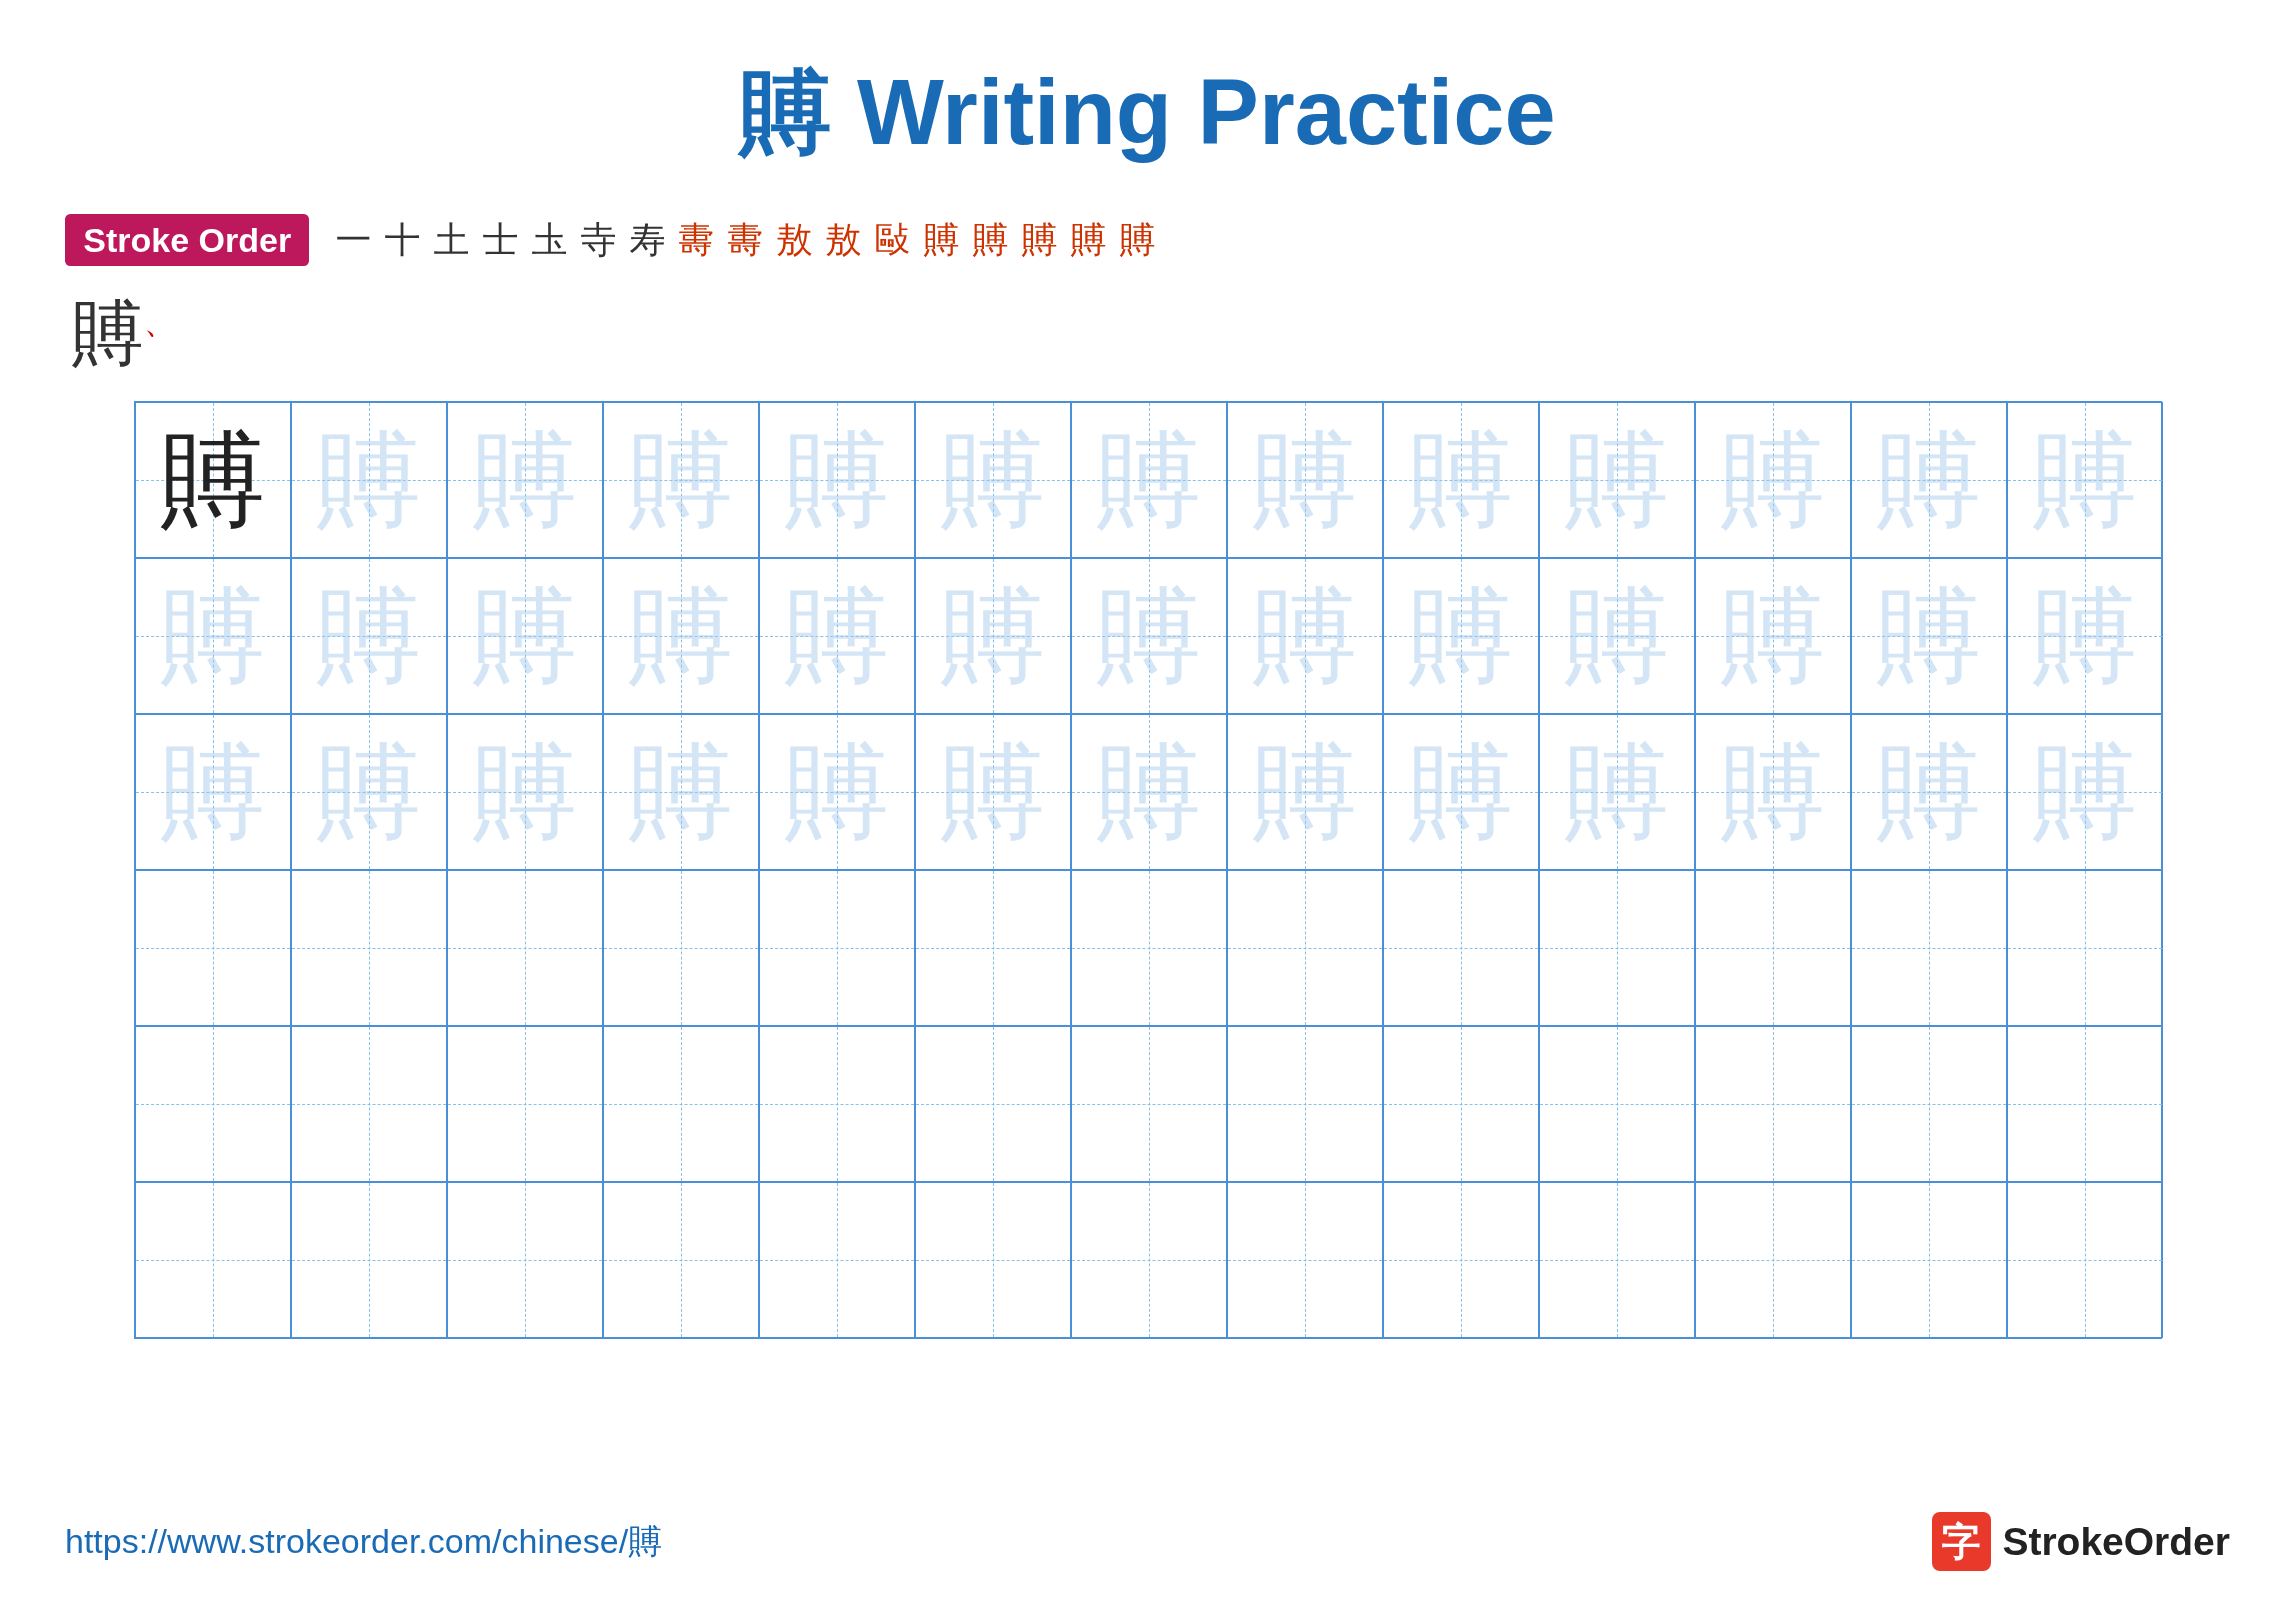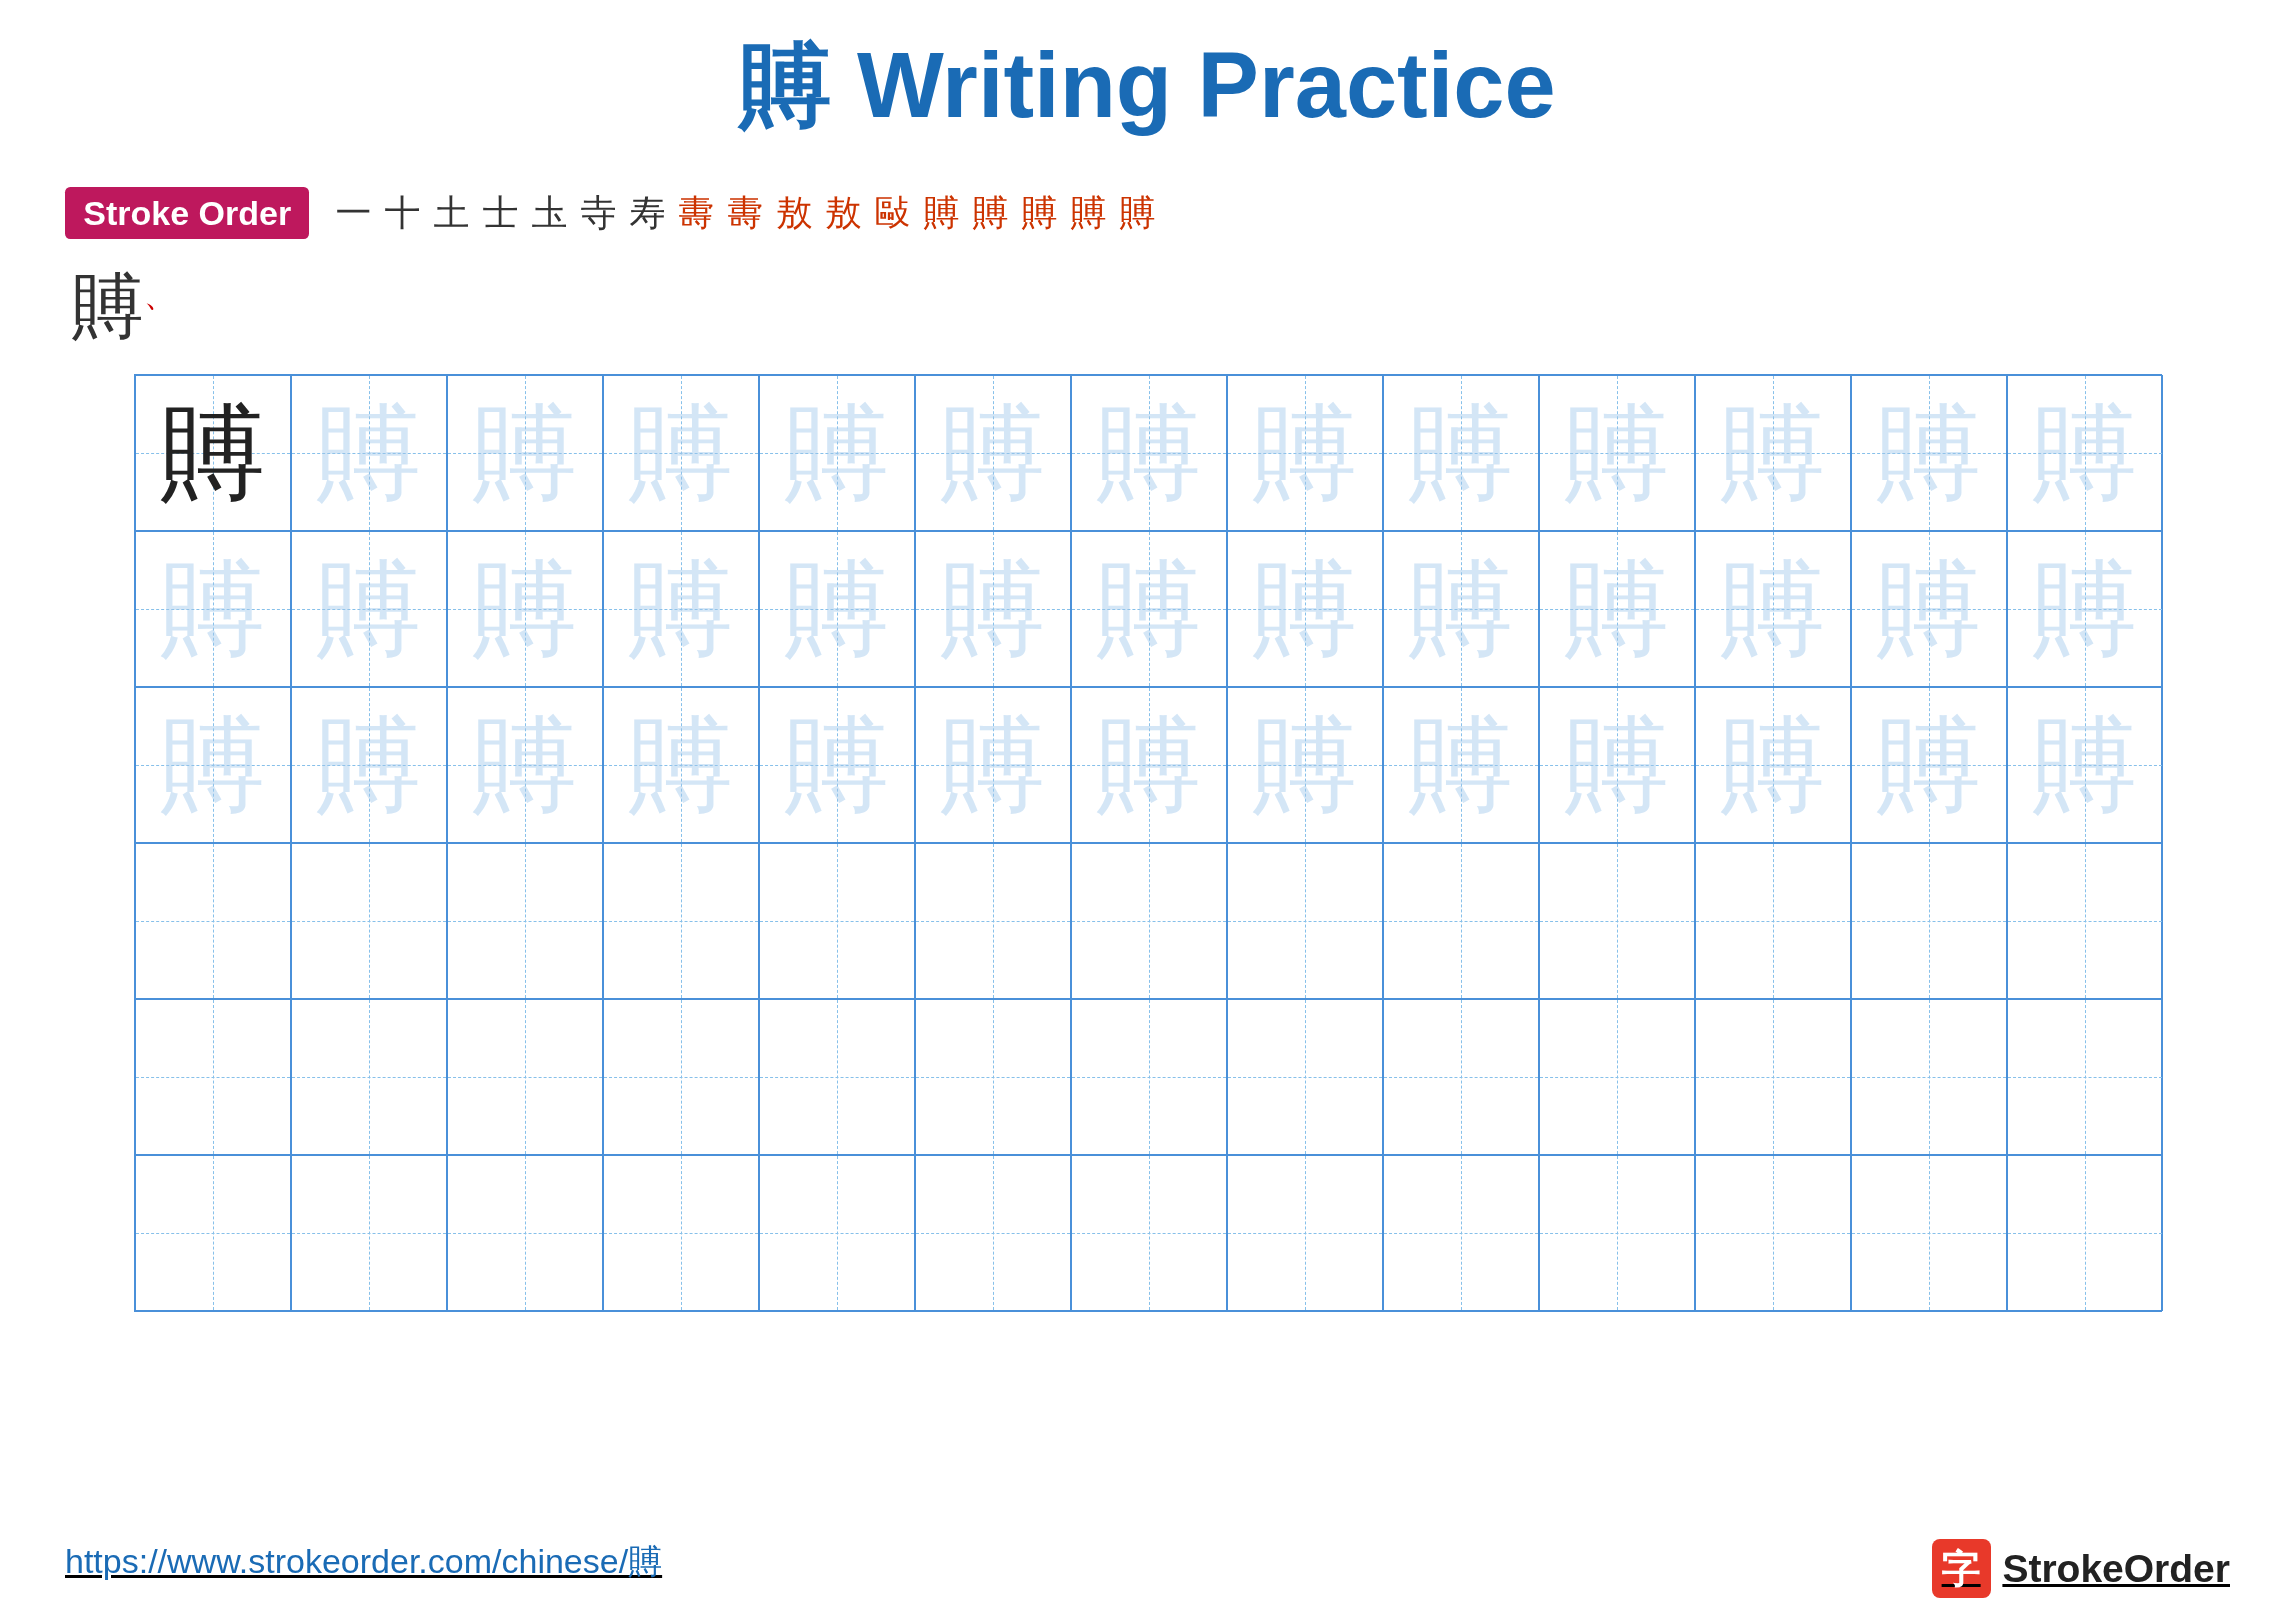--- a/index.html
+++ b/index.html
@@ -9,21 +9,21 @@
       width: 2295px;
       height: 1622px;
       position: relative;
       overflow: hidden;
     }
 
     .page {
       width: 2295px;
       height: 1622px;
       background: #fff;
-      padding: 24px 65px;
+      padding: 51px 65px;
       display: flex;
       flex-direction: column;
     }
 
     .title-section {
       text-align: center;
       margin-bottom: 39px;
     }
 
     .title {
@@ -73,24 +73,23 @@
       font-size: 72px;
       color: #333;
       font-family: 'SimSun', serif;
       margin-bottom: 19.6px;
       margin-left: 6.5px;
     }
 
     .footer {
       display: flex;
       justify-content: space-between;
-      align-items: flex-start;
+      align-items: center;
       margin-top: auto;
       padding-top: 13px;
-      text-decoration: underline;
     }
 
     .footer-url {
       font-size: 34px;
       color: #1a6bb5;
       text-decoration: none;
     }
 
     .footer-logo {
       display: flex;

